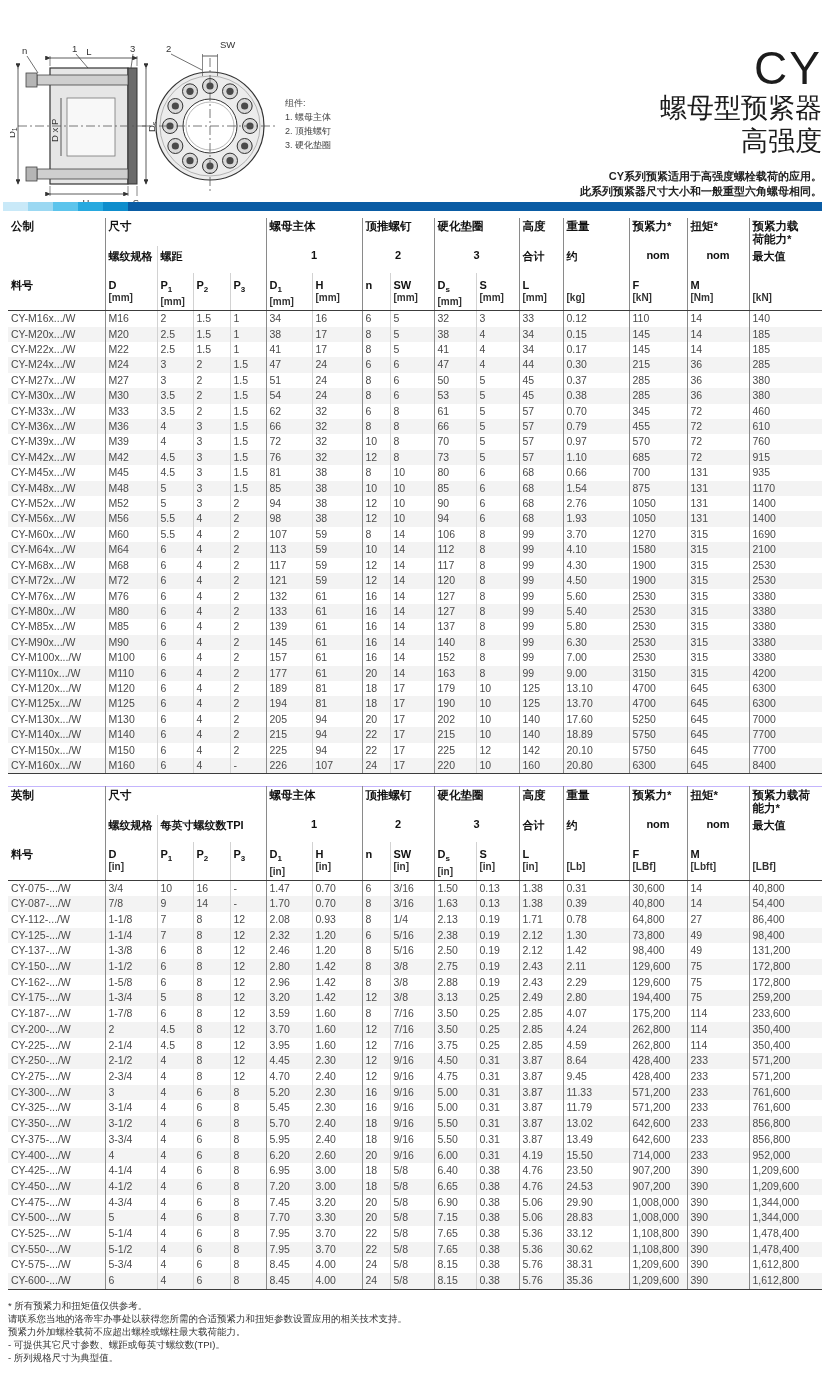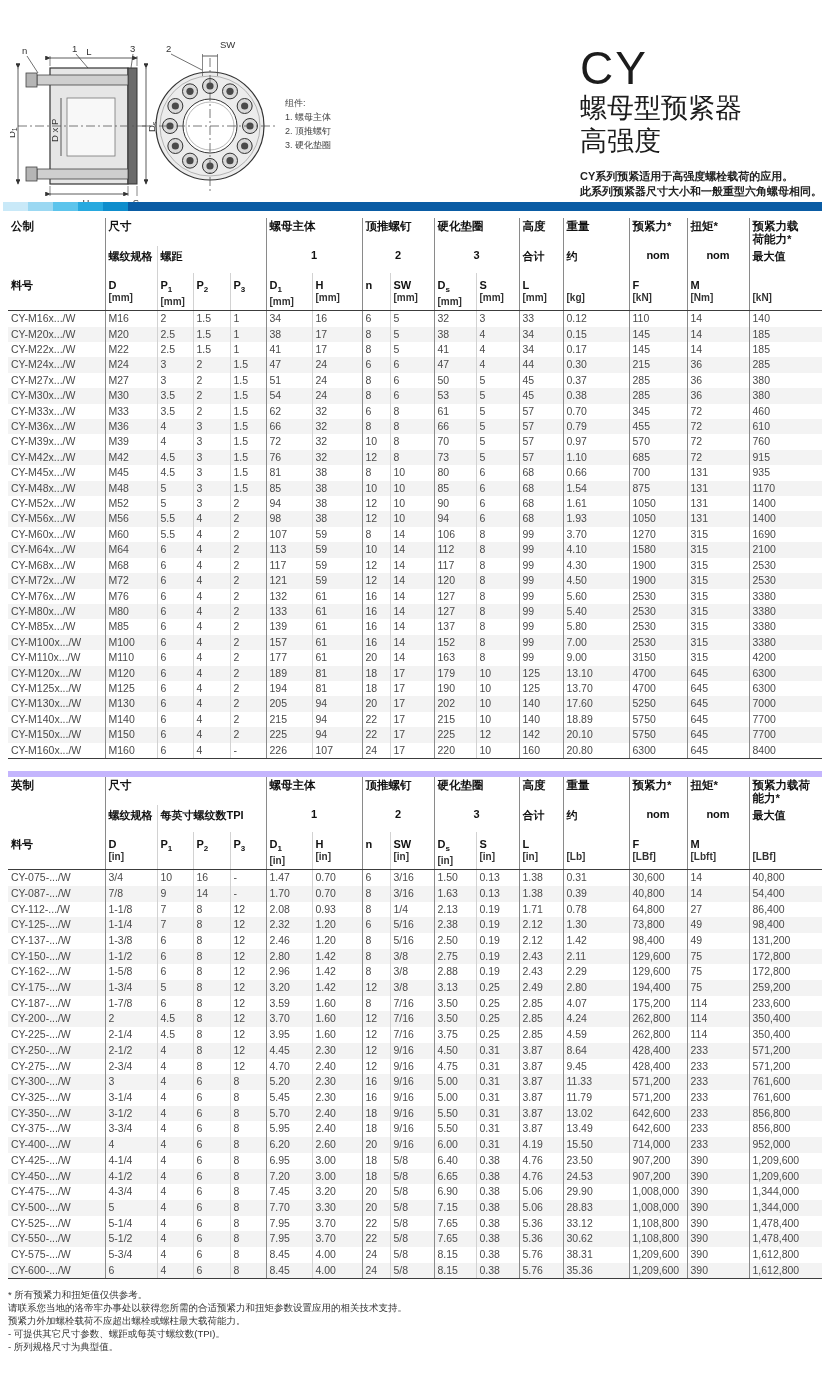--- a/index.html
+++ b/index.html
@@ -1,20 +1,20 @@
 <!DOCTYPE html>
 <html><head>
 <meta charset="utf-8">
 <style>
   html,body{margin:0;padding:0;background:#fff;}
   body{width:830px;height:1378px;position:relative;font-family:"Liberation Sans","DejaVu Sans",sans-serif;color:#222;}
   .page{position:absolute;inset:0;overflow:hidden;}
 
   
-  .titleblock{position:absolute;top:44px;right:8px;}
+  .titleblock{position:absolute;top:44px;right:8px;text-align:right;}
   .t-main{font-size:46px;line-height:48px;font-weight:400;color:#1c1c1c;letter-spacing:2px;}
   .t-sub{font-size:27px;line-height:33px;font-weight:500;color:#1c1c1c;}
   .intro{margin-top:11px;font-size:11px;line-height:15px;font-weight:600;color:#222;}
 
   
   .drawing{position:absolute;left:10px;top:28px;}
   .drawing text{font-size:9.5px;fill:#333;}
   .legend{position:absolute;left:285px;top:96px;font-size:9px;line-height:14px;color:#444;}
 
   
@@ -36,21 +36,21 @@
   .h3 .unit{font-size:10px;line-height:12px;font-weight:bold;color:#333;}
   .c{text-align:center;padding-left:0;}
   th.l,td.l{border-left:1px solid #d2d2d2;}
   th.g,td.g{border-left:1px solid #8a8a8a;}
   thead tr:last-child th{border-bottom:1px solid #3c3c3c;}
   tbody tr:last-child td{border-bottom:1px solid #3c3c3c;}
   tbody td{font-size:10.5px;color:#4a4a4a;white-space:nowrap;}
   #metric-table tbody td{line-height:15.4px;}
   #imperial-table tbody td{line-height:15.7px;}
   tbody tr:nth-child(even){background:#f3f3f3;}
-  #imperial-table{margin-top:12px;border-top:6px solid #c4b5fd;}
+  #imperial-table{margin-top:12px;border-top:1px solid #c4b5fd;}
 
   
   .footnotes{margin-top:9px;font-size:9.5px;line-height:13px;color:#333;}
 </style>
 </head>
 <body>
 
 <div class="page">
 
   <svg class="drawing" width="345" height="180" viewBox="0 0 345 180">
@@ -513,21 +513,21 @@
             <td class="l">5</td>
             <td class="l">3</td>
             <td class="l">2</td>
             <td class="g">94</td>
             <td class="l">38</td>
             <td class="g">12</td>
             <td class="l">10</td>
             <td class="g">90</td>
             <td class="l">6</td>
             <td class="g">68</td>
-            <td class="g">1.61</td>
+            <td class="g">2.76</td>
             <td class="g">1050</td>
             <td class="g">131</td>
             <td class="g">1400</td>
           </tr>
           <tr>
             <td class="">CY-M56x.../W</td>
             <td class="g">M56</td>
             <td class="l">5.5</td>
             <td class="l">4</td>
             <td class="l">2</td>
@@ -658,20 +658,38 @@
             <td class="l">4</td>
             <td class="l">2</td>
             <td class="g">139</td>
             <td class="l">61</td>
             <td class="g">16</td>
             <td class="l">14</td>
             <td class="g">137</td>
             <td class="l">8</td>
             <td class="g">99</td>
             <td class="g">5.80</td>
+            <td class="g">2530</td>
+            <td class="g">315</td>
+            <td class="g">3380</td>
+          </tr>
+          <tr>
+            <td class="">CY-M90x.../W</td>
+            <td class="g">M90</td>
+            <td class="l">6</td>
+            <td class="l">4</td>
+            <td class="l">2</td>
+            <td class="g">145</td>
+            <td class="l">61</td>
+            <td class="g">16</td>
+            <td class="l">14</td>
+            <td class="g">140</td>
+            <td class="l">8</td>
+            <td class="g">99</td>
+            <td class="g">6.30</td>
             <td class="g">2530</td>
             <td class="g">315</td>
             <td class="g">3380</td>
           </tr>
           <tr>
             <td class="">CY-M100x.../W</td>
             <td class="g">M100</td>
             <td class="l">6</td>
             <td class="l">4</td>
             <td class="l">2</td>

